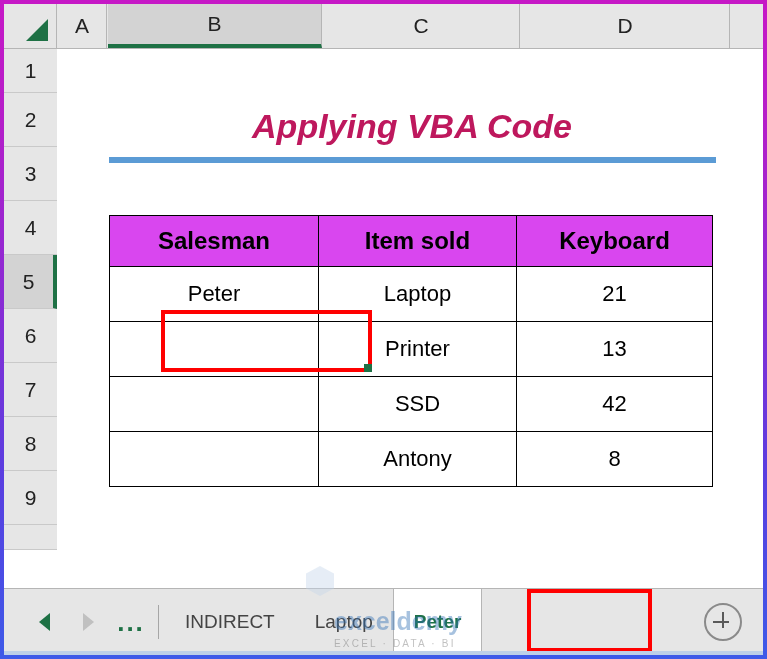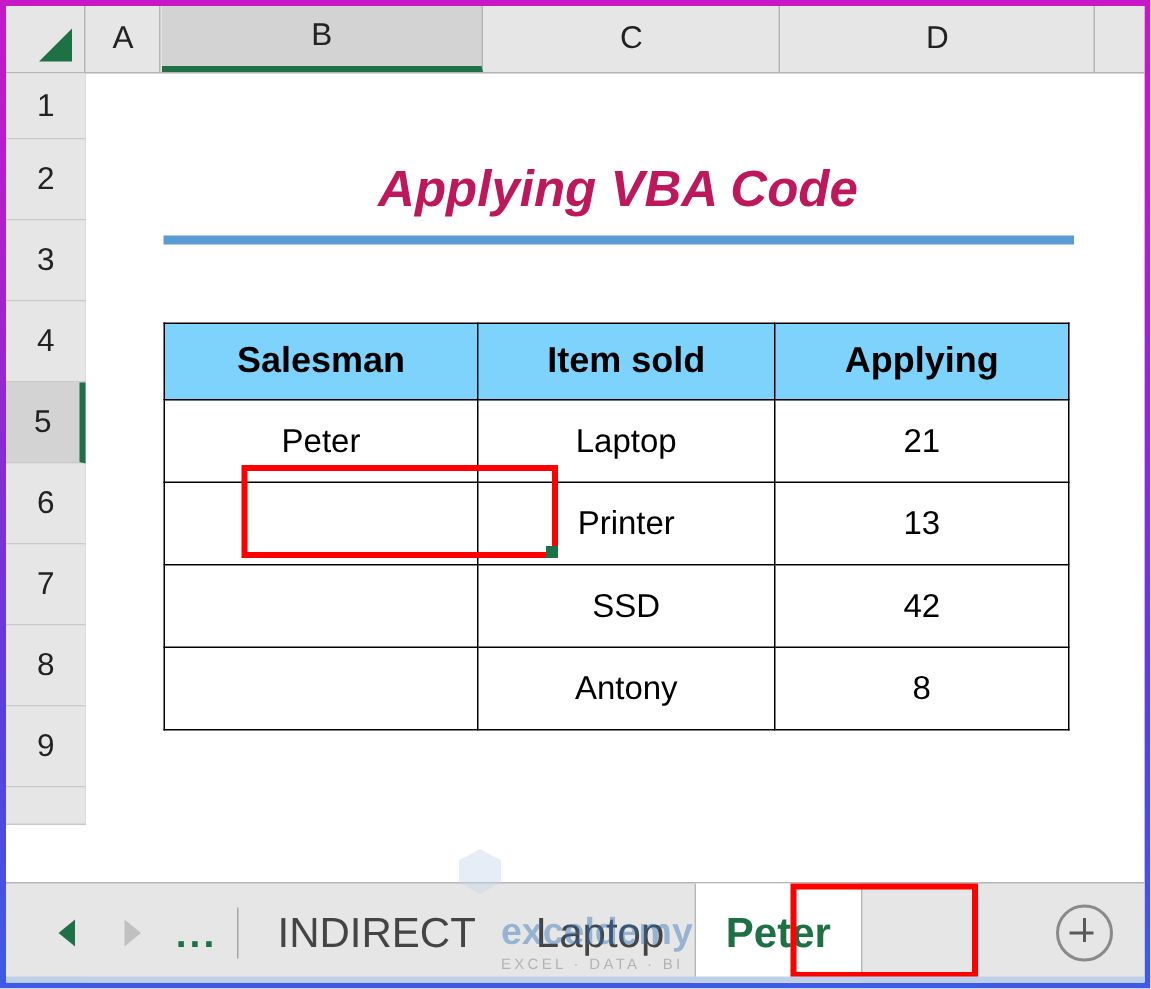--- a/index.html
+++ b/index.html
@@ -150,21 +150,21 @@
     table-layout: fixed;
   }
   .data-table td, .data-table th {
     border: 1px solid #000000;
     text-align: center;
     vertical-align: middle;
     padding: 0;
     font-family: "Liberation Sans", sans-serif;
   }
   .data-table th {
-    background: #7dd3fc;
+    background: #d946ef;
     font-size: 24px;
     font-weight: bold;
     color: #000000;
     height: 50px;
   }
   .data-table td {
     background: #ffffff;
     font-size: 22px;
     color: #000000;
     height: 54px;
@@ -260,21 +260,21 @@
     display: flex;
     align-items: stretch;
     height: 100%;
     position: relative;
   }
   .sheet-tab {
     display: flex;
     align-items: center;
     justify-content: center;
     padding: 0 20px;
-    font-size: 28px;
+    font-size: 19px;
     color: #444444;
     background: transparent;
     height: 100%;
     box-sizing: border-box;
     position: relative;
   }
   .sheet-tab.active {
     background: #ffffff;
     color: #1e7145;
     font-weight: bold;
@@ -366,21 +366,21 @@
     <div class="grid-canvas">
 
       <div class="sheet-title">Applying VBA Code</div>
       <div class="title-rule"></div>
 
       <table class="data-table">
         <thead>
           <tr>
             <th class="c-sales">Salesman</th>
             <th class="c-item">Item sold</th>
-            <th class="c-qty">Applying</th>
+            <th class="c-qty">Keyboard</th>
           </tr>
         </thead>
         <tbody>
           <tr>
             <td>Peter</td>
             <td>Laptop</td>
             <td>21</td>
           </tr>
           <tr>
             <td></td>

